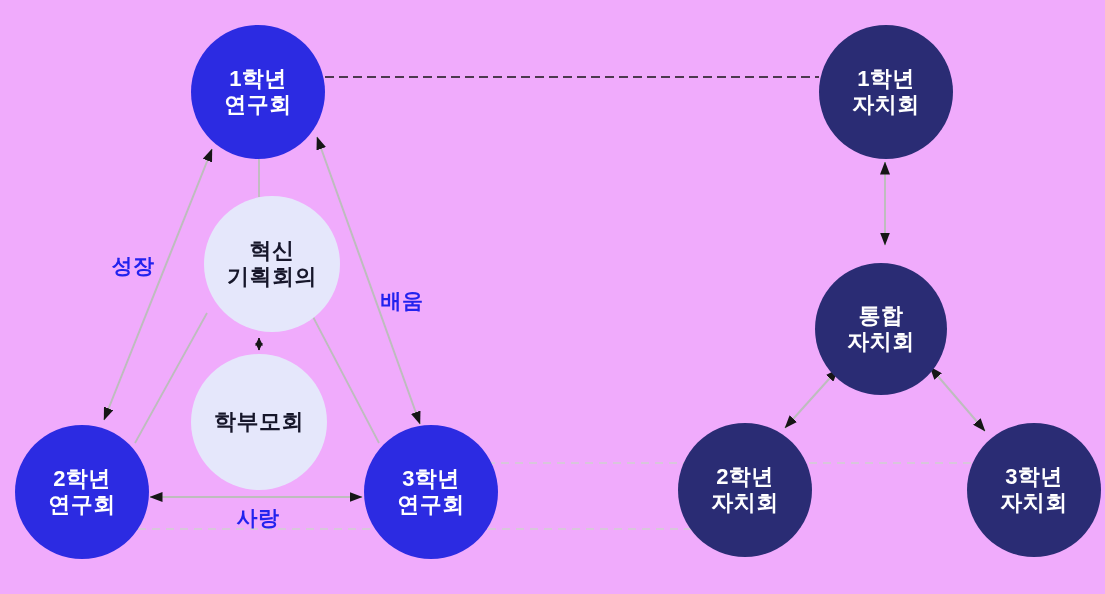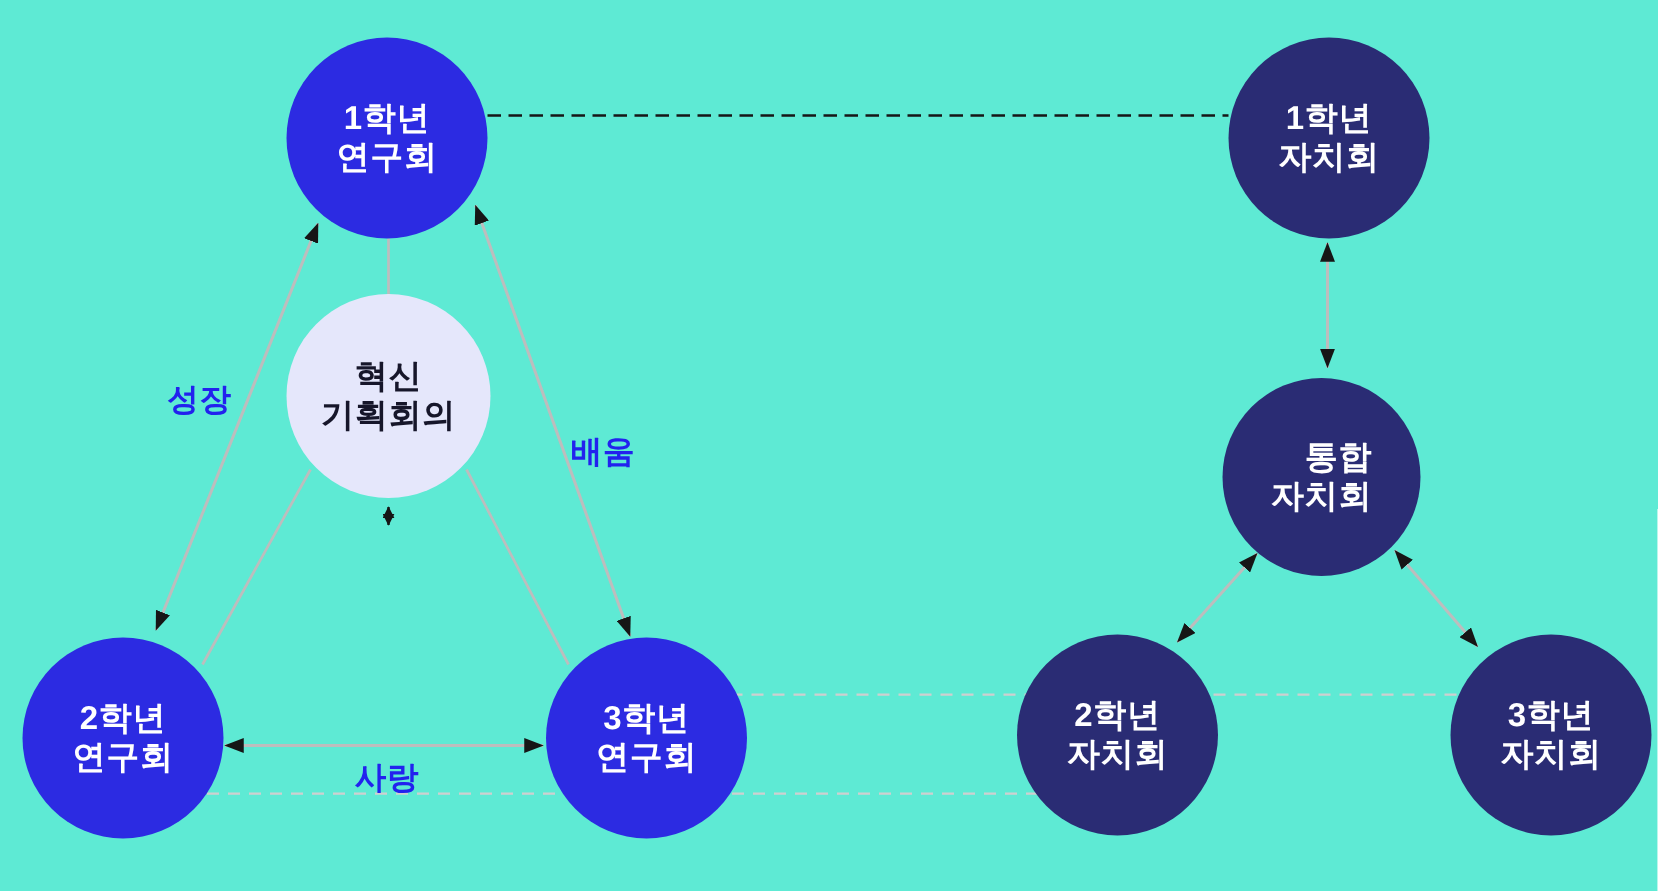--- a/index.html
+++ b/index.html
@@ -1,17 +1,17 @@
 <!DOCTYPE html>
 <html style="--c-bright-blue: #2C2BE2; --c-navy: #2A2C74; --c-lavender: #E5E7FB; --c-hub-text: #16162A; --c-label-blue: #2222EE; --c-line-gray: #BDBDBD; --c-arrow-black: #161616; --c-light-dash: #CFCFCF;"><head>
 <meta charset="utf-8">
 <style>
   html,body{margin:0;padding:0;background:#fff;}
   .stage{
-    position:relative;width:1105px;height:594px;background:#5eead4;overflow:hidden;
+    position:relative;width:1105px;height:594px;background:#f0abfc;overflow:hidden;
     font-family:"Liberation Sans","DejaVu Sans",sans-serif;
   }
   .edges{position:absolute;left:0;top:0;width:1105px;height:594px;}
   .edge-solid{stroke:var(--c-line-gray,#BDBDBD);stroke-width:2;fill:none;}
   .edge-thin{stroke:var(--c-line-gray,#BDBDBD);stroke-width:1.8;fill:none;}
   .edge-black{stroke:var(--c-arrow-black,#161616);stroke-width:1.6;fill:none;}
   .dash-black{stroke:var(--c-arrow-black,#161616);stroke-width:1.6;stroke-dasharray:9 5;fill:none;}
   .dash-light{stroke:var(--c-light-dash,#CFCFCF);stroke-width:1.5;stroke-dasharray:8 6;fill:none;}
   .ah{fill:var(--c-arrow-black,#161616);}
   .node{
@@ -74,30 +74,33 @@
   </div>
   <div class="node blue" style="left:15px;top:425px;width:134px;height:134px;">
     <span class="node-label">2학년
 연구회</span>
   </div>
   <div class="node blue" style="left:364px;top:425px;width:134px;height:134px;">
     <span class="node-label">3학년
 연구회</span>
   </div>
 
-  <div class="node lavender" style="left:191px;top:196px;width:136px;height:136px;">
+  <div class="node lavender" style="left:204px;top:196px;width:136px;height:136px;">
     <span class="node-label">혁신
 기획회의</span>
+  </div>
+  <div class="node lavender" style="left:191px;top:354px;width:136px;height:136px;">
+    <span class="node-label">학부모회</span>
   </div>
 
   <div class="node navy" style="left:819px;top:25px;width:134px;height:134px;">
     <span class="node-label">1학년
 자치회</span>
   </div>
-  <div class="node navy" style="left:815px;top:252px;width:132px;height:132px;text-align:right;">
+  <div class="node navy" style="left:815px;top:263px;width:132px;height:132px;">
     <span class="node-label">통합
 자치회</span>
   </div>
   <div class="node navy" style="left:678px;top:423px;width:134px;height:134px;">
     <span class="node-label">2학년
 자치회</span>
   </div>
   <div class="node navy" style="left:967px;top:423px;width:134px;height:134px;">
     <span class="node-label">3학년
 자치회</span>

